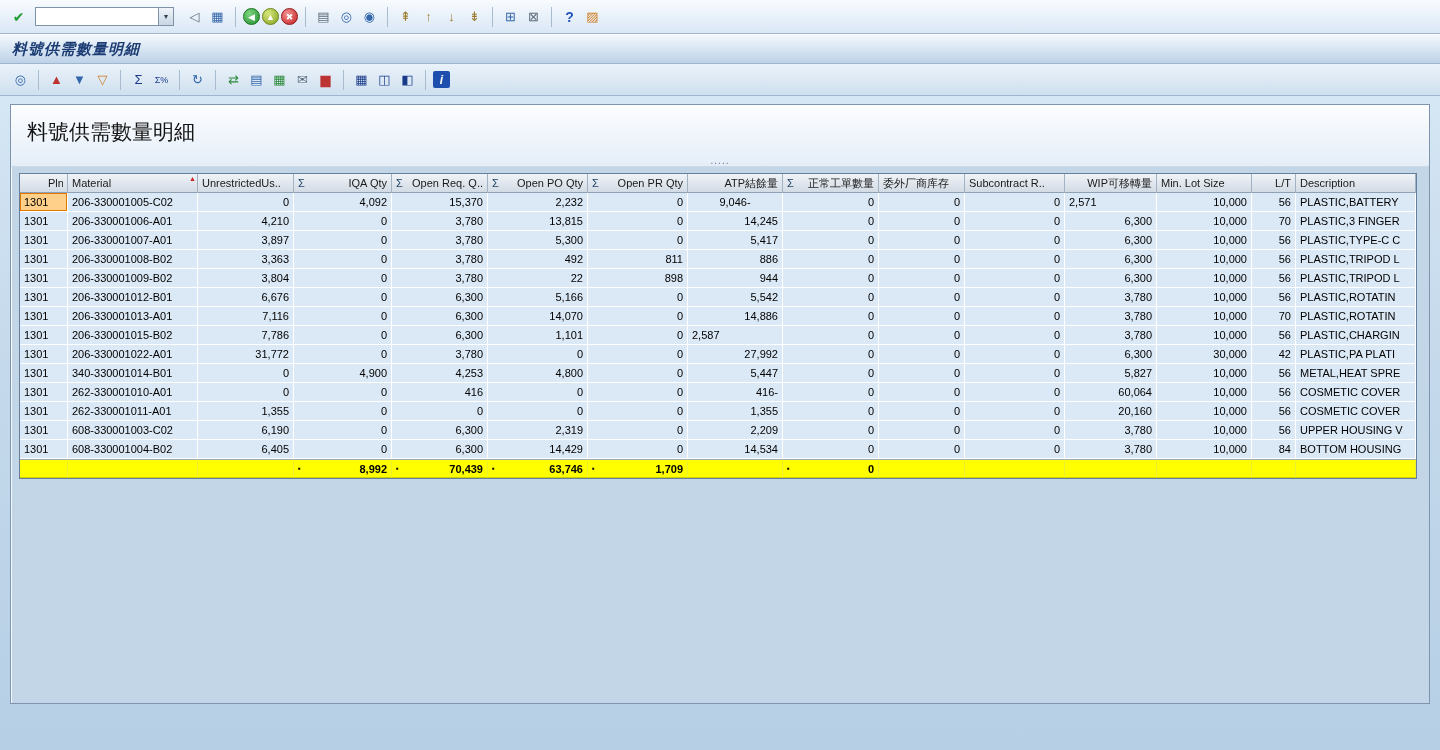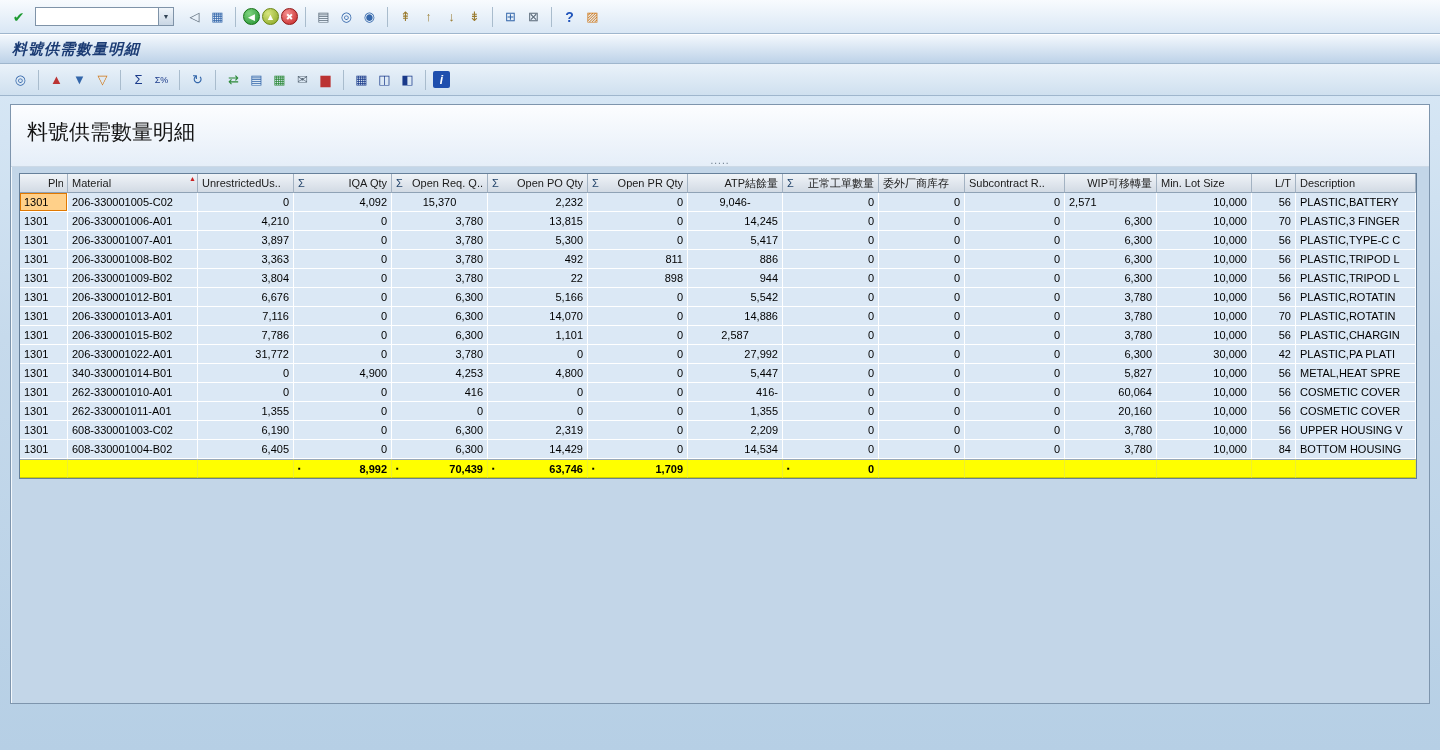--- a/index.html
+++ b/index.html
@@ -233,21 +233,21 @@
             <span class="hlabel" style="text-align: right;">L/T</span>
           </div>
           <div class="alv-cell hcell" style="width: 120px;">
             <span class="hlabel" style="text-align: left;">Description</span>
           </div>
         </div><div class="alv-row">
           <div class="alv-cell selected" style="width: 48px; text-align: left;">1301</div>
           <div class="alv-cell" style="width: 130px; text-align: left;">206-330001005-C02</div>
           <div class="alv-cell" style="width: 96px; text-align: right;">0</div>
           <div class="alv-cell" style="width: 98px; text-align: right;">4,092</div>
-          <div class="alv-cell" style="width: 96px; text-align: center;">15,370</div>
+          <div class="alv-cell" style="width: 96px; text-align: right;">15,370</div>
           <div class="alv-cell" style="width: 100px; text-align: right;">2,232</div>
           <div class="alv-cell" style="width: 100px; text-align: right;">0</div>
           <div class="alv-cell" style="width: 95px; text-align: center;">9,046-</div>
           <div class="alv-cell" style="width: 96px; text-align: right;">0</div>
           <div class="alv-cell" style="width: 86px; text-align: right;">0</div>
           <div class="alv-cell" style="width: 100px; text-align: right;">0</div>
           <div class="alv-cell" style="width: 92px; ">2,571</div>
           <div class="alv-cell" style="width: 95px; text-align: right;">10,000</div>
           <div class="alv-cell" style="width: 44px; text-align: right;">56</div>
           <div class="alv-cell" style="width: 120px; text-align: left;">PLASTIC,BATTERY</div>
@@ -348,21 +348,21 @@
           <div class="alv-cell" style="width: 44px; text-align: right;">70</div>
           <div class="alv-cell" style="width: 120px; text-align: left;">PLASTIC,ROTATIN</div>
         </div><div class="alv-row">
           <div class="alv-cell" style="width: 48px; text-align: left;">1301</div>
           <div class="alv-cell" style="width: 130px; text-align: left;">206-330001015-B02</div>
           <div class="alv-cell" style="width: 96px; text-align: right;">7,786</div>
           <div class="alv-cell" style="width: 98px; text-align: right;">0</div>
           <div class="alv-cell" style="width: 96px; text-align: right;">6,300</div>
           <div class="alv-cell" style="width: 100px; text-align: right;">1,101</div>
           <div class="alv-cell" style="width: 100px; text-align: right;">0</div>
-          <div class="alv-cell" style="width: 95px; text-align: center;">2,587</div>
+          <div class="alv-cell" style="width: 95px; text-align: left;">2,587</div>
           <div class="alv-cell" style="width: 96px; text-align: right;">0</div>
           <div class="alv-cell" style="width: 86px; text-align: right;">0</div>
           <div class="alv-cell" style="width: 100px; text-align: right;">0</div>
           <div class="alv-cell" style="width: 92px; text-align: right;">3,780</div>
           <div class="alv-cell" style="width: 95px; text-align: right;">10,000</div>
           <div class="alv-cell" style="width: 44px; text-align: right;">56</div>
           <div class="alv-cell" style="width: 120px; text-align: left;">PLASTIC,CHARGIN</div>
         </div><div class="alv-row">
           <div class="alv-cell" style="width: 48px; text-align: left;">1301</div>
           <div class="alv-cell" style="width: 130px; text-align: left;">206-330001022-A01</div>

